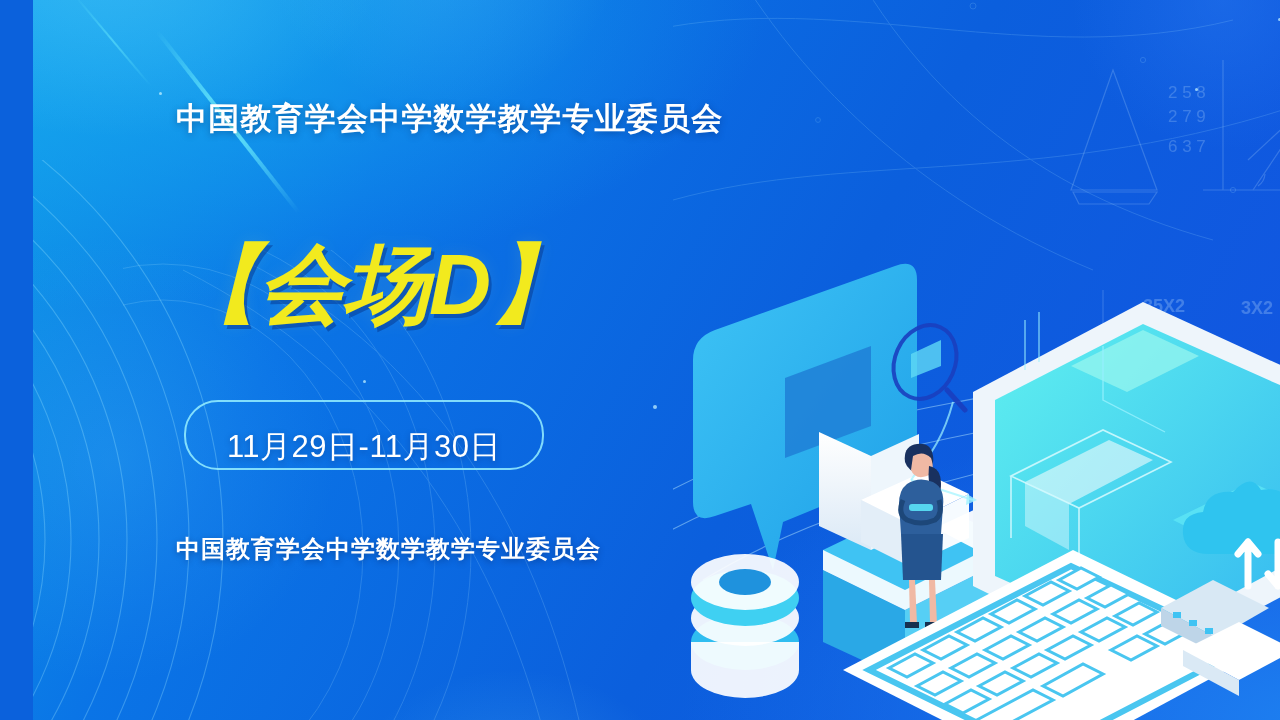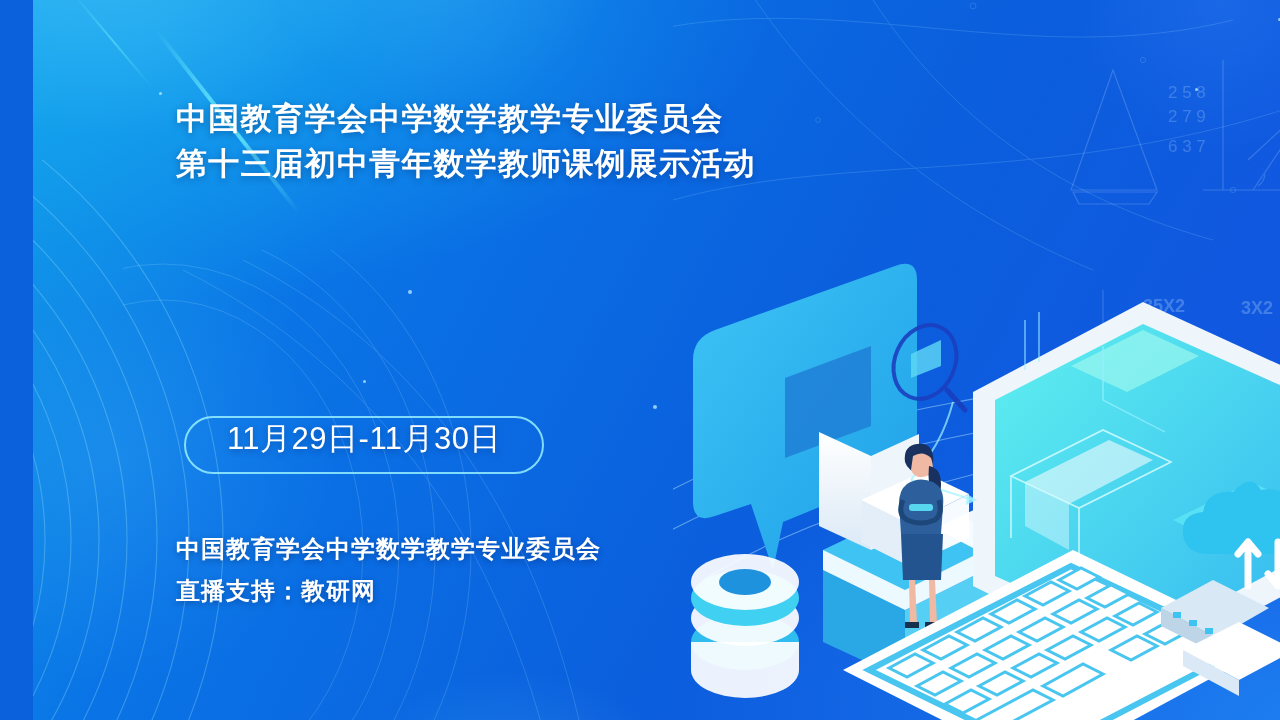--- a/index.html
+++ b/index.html
@@ -48,23 +48,23 @@
   .heading{position:absolute;top:96px;left:0;color:#ffffff;
     font-size:31px;line-height:45px;font-weight:700;letter-spacing:1.2px;
     text-shadow:0 2px 7px rgba(0,28,80,.38);white-space:nowrap;}
   .heading div{display:block;}
 
   .bigtitle{position:absolute;top:236px;left:-2px;
     font-size:86px;line-height:96px;font-weight:800;font-style:italic;
     color:#f2ea1e;letter-spacing:-1px;white-space:nowrap;
     text-shadow:3px 4px 0 rgba(6,60,150,.55), 0 0 18px rgba(255,255,150,.10);}
 
-  .datepill{position:absolute;top:416px;left:8px;
-    min-width:360px;height:58px;border:2px solid rgba(150,240,255,.85);
-    border-radius:34px;display:flex;align-items:flex-start;justify-content:center;
+  .datepill{position:absolute;top:400px;left:8px;
+    min-width:360px;height:70px;border:2px solid rgba(150,240,255,.85);
+    border-radius:34px;display:flex;align-items:flex-end;justify-content:center;
     padding:0 34px;box-sizing:border-box;}
   .datepill span{color:#ffffff;font-size:31px;font-weight:400;letter-spacing:.5px;
     text-shadow:0 2px 6px rgba(0,30,90,.35);white-space:nowrap;}
 
   .footer{position:absolute;top:528px;left:0;color:#ffffff;
     font-size:24px;line-height:42px;font-weight:700;letter-spacing:1px;
     text-shadow:0 2px 6px rgba(0,28,80,.40);white-space:nowrap;}
 
   
   .illus{position:absolute;left:640px;top:250px;width:650px;height:480px;}
@@ -320,26 +320,25 @@
         <path d="M510 400 L 566 372 L 622 400 L 566 430 Z" fill="#ffffff"></path>
         <path d="M510 400 L 566 430 L 566 446 L 510 416 Z" fill="#dae9f5"></path>
       </g>
     </svg>
   </div>
 
   <div class="copy">
 
     <div class="heading">
       <div>中国教育学会中学数学教学专业委员会</div>
-      <div>第十三届初中青年数学教师课例展示活动</div>
     </div>
 
+    <div class="bigtitle">【会场D】</div>
 
     <div class="datepill">
       <span>11月29日-11月30日</span>
     </div>
 
     <div class="footer">
       <div>中国教育学会中学数学教学专业委员会</div>
-      <div>直播支持：教研网</div>
     </div>
   </div>
 </div>
 
 </body></html>

